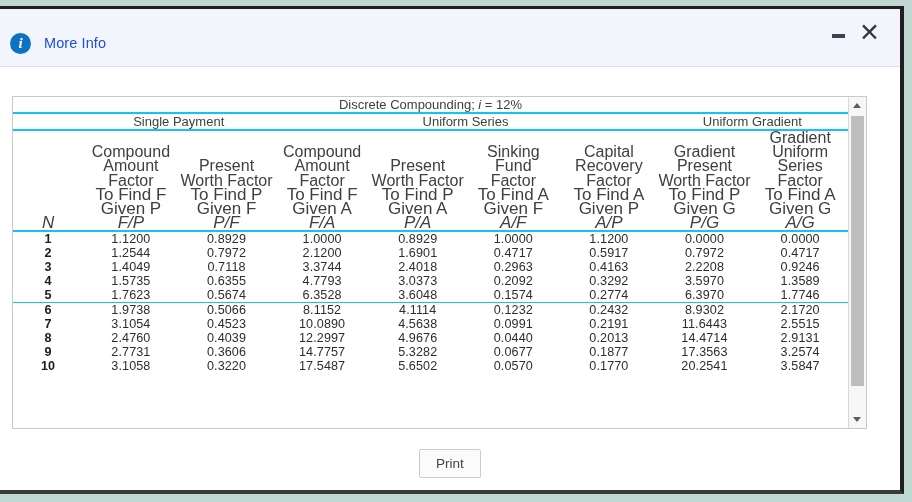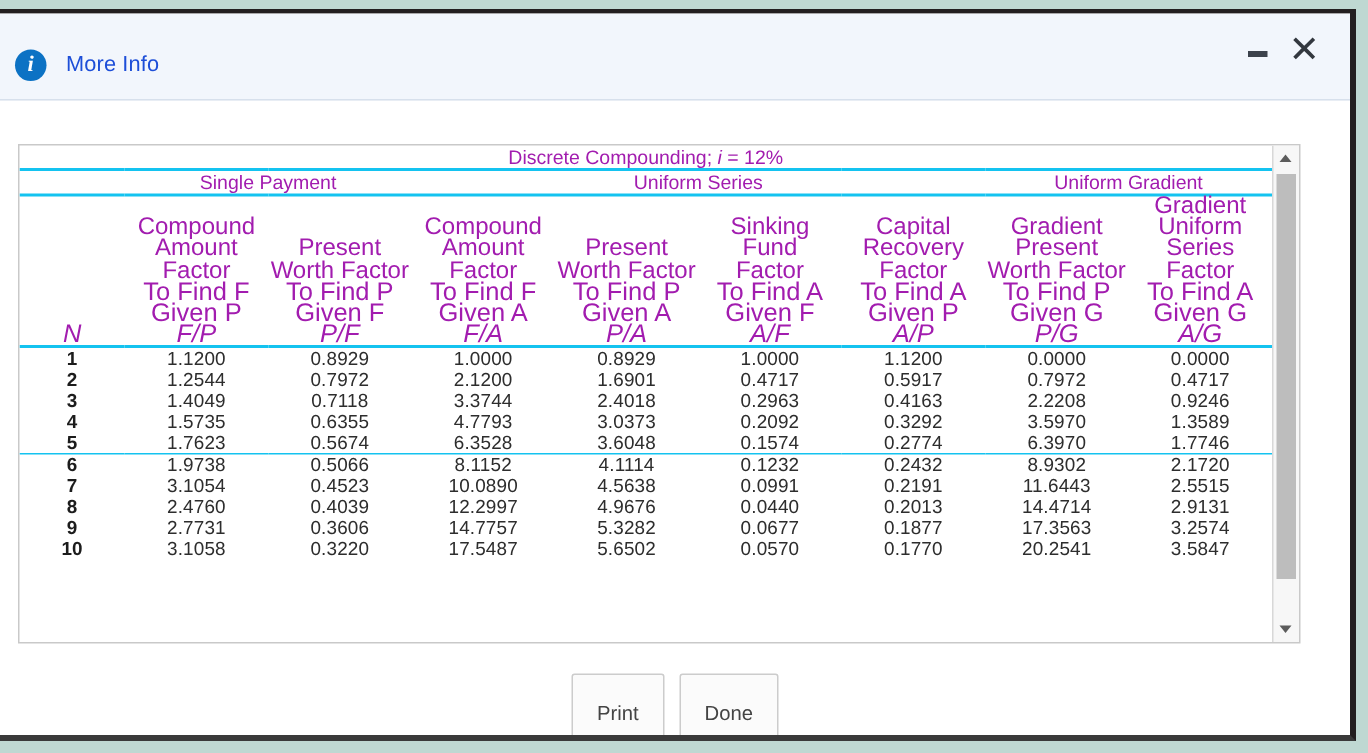--- a/index.html
+++ b/index.html
@@ -165,21 +165,21 @@
   table.factors td,
   table.factors th {
     padding: 0;
     text-align: center;
     vertical-align: bottom;
     font-weight: normal;
   }
   col.c-n      { width: 8.4%; }
   col.c-d      { width: 11.45%; }
 
-  .cyan { color: #a21caf; font-weight: bold; }
+  .cyan { color: #404040; font-weight: bold; }
 
   .title-row td {
     padding-bottom: 1px;
     font-size: 13px;
   }
   .grouphead td {
     font-size: 13px;
     padding: 2px 0 3px 0;
   }
   .rule-top { border-top: 2px solid #14c3f0; margin-top: 24px; }
@@ -211,21 +211,21 @@
     position: absolute;
     left: 0;
     right: 0;
     top: 440px;
     display: flex;
     justify-content: center;
     gap: 10px;
   }
   .fbtn {
     min-width: 58px;
-    padding: 18px 16px;
+    padding: 6px 16px;
     font-size: 13.5px;
     font-family: "Liberation Sans", sans-serif;
     color: #444;
     background: #fbfbfb;
     border: 1px solid #cccccc;
     border-radius: 2px;
     cursor: pointer;
   }
 </style>
 </head>
@@ -412,16 +412,15 @@
         </div>
       <div id="sb-thumb"></div>
       <div class="sb-arrow" id="sb-down">
           <span></span>
         </div>
     </div>
   </div>
 
   <div id="footer">
     <button class="fbtn">Print</button>
-    <button class="fbtn">Done</button>
   </div>
 
 </div>
 
 </body></html>

